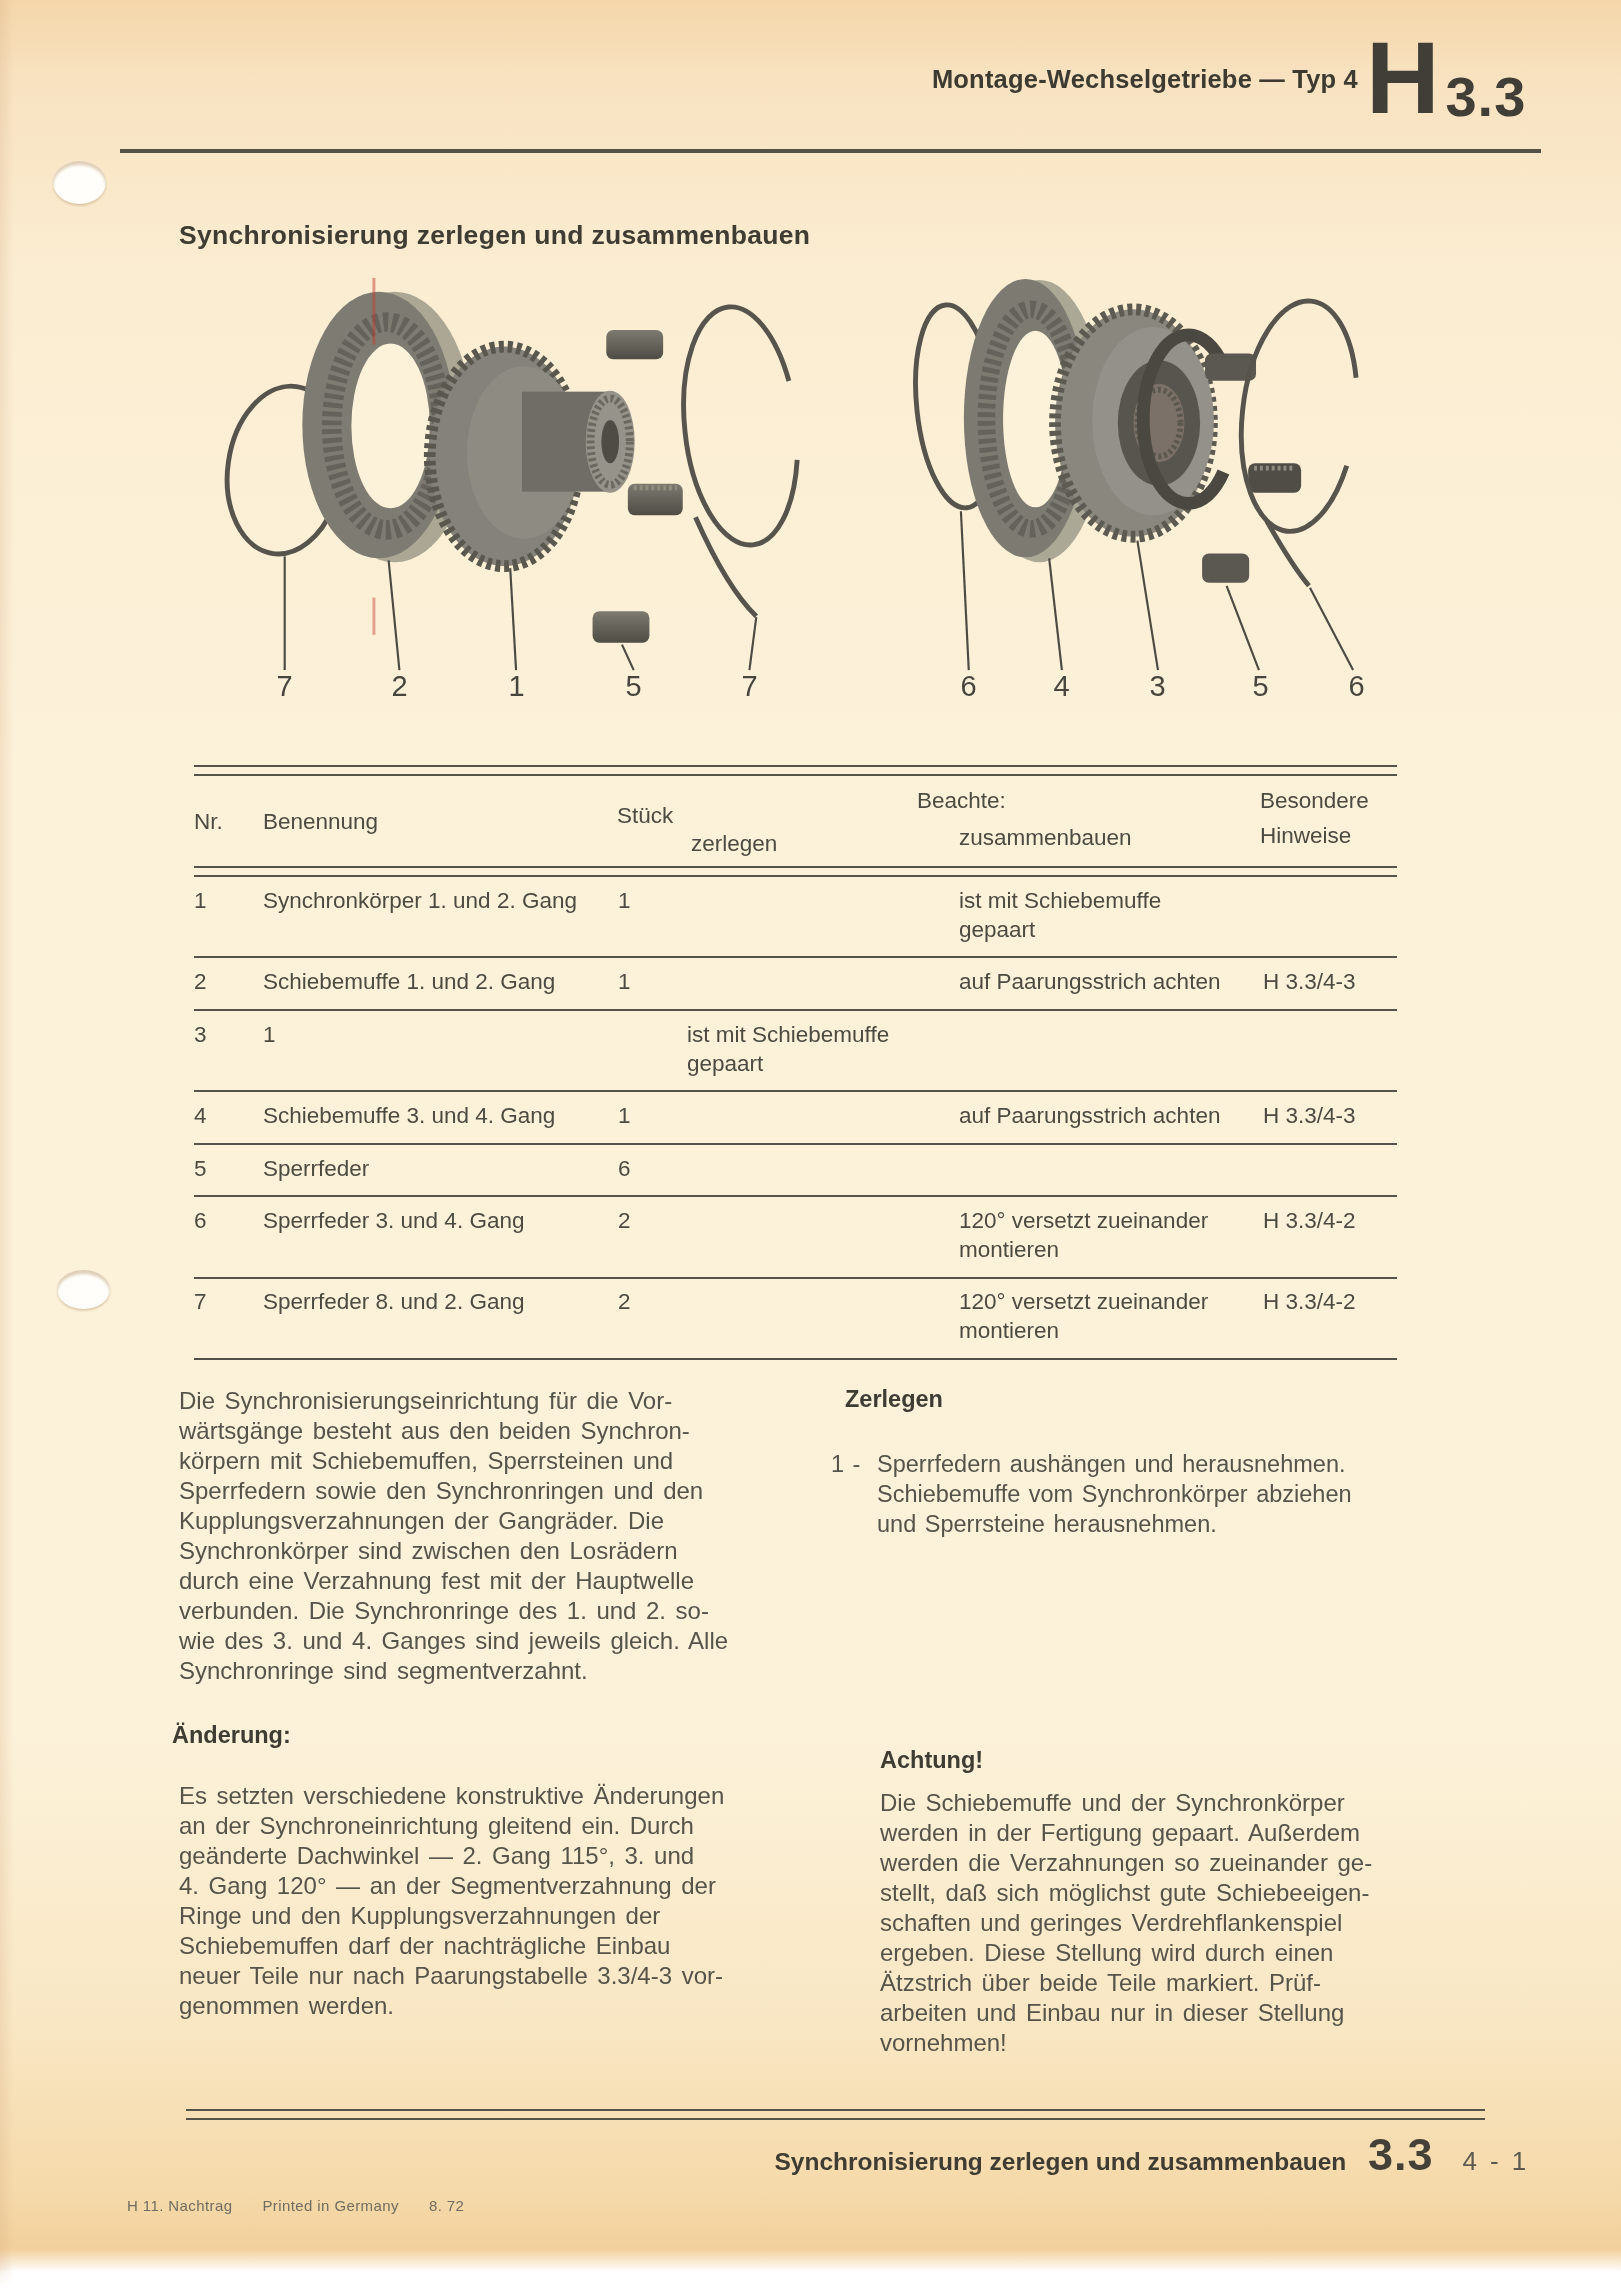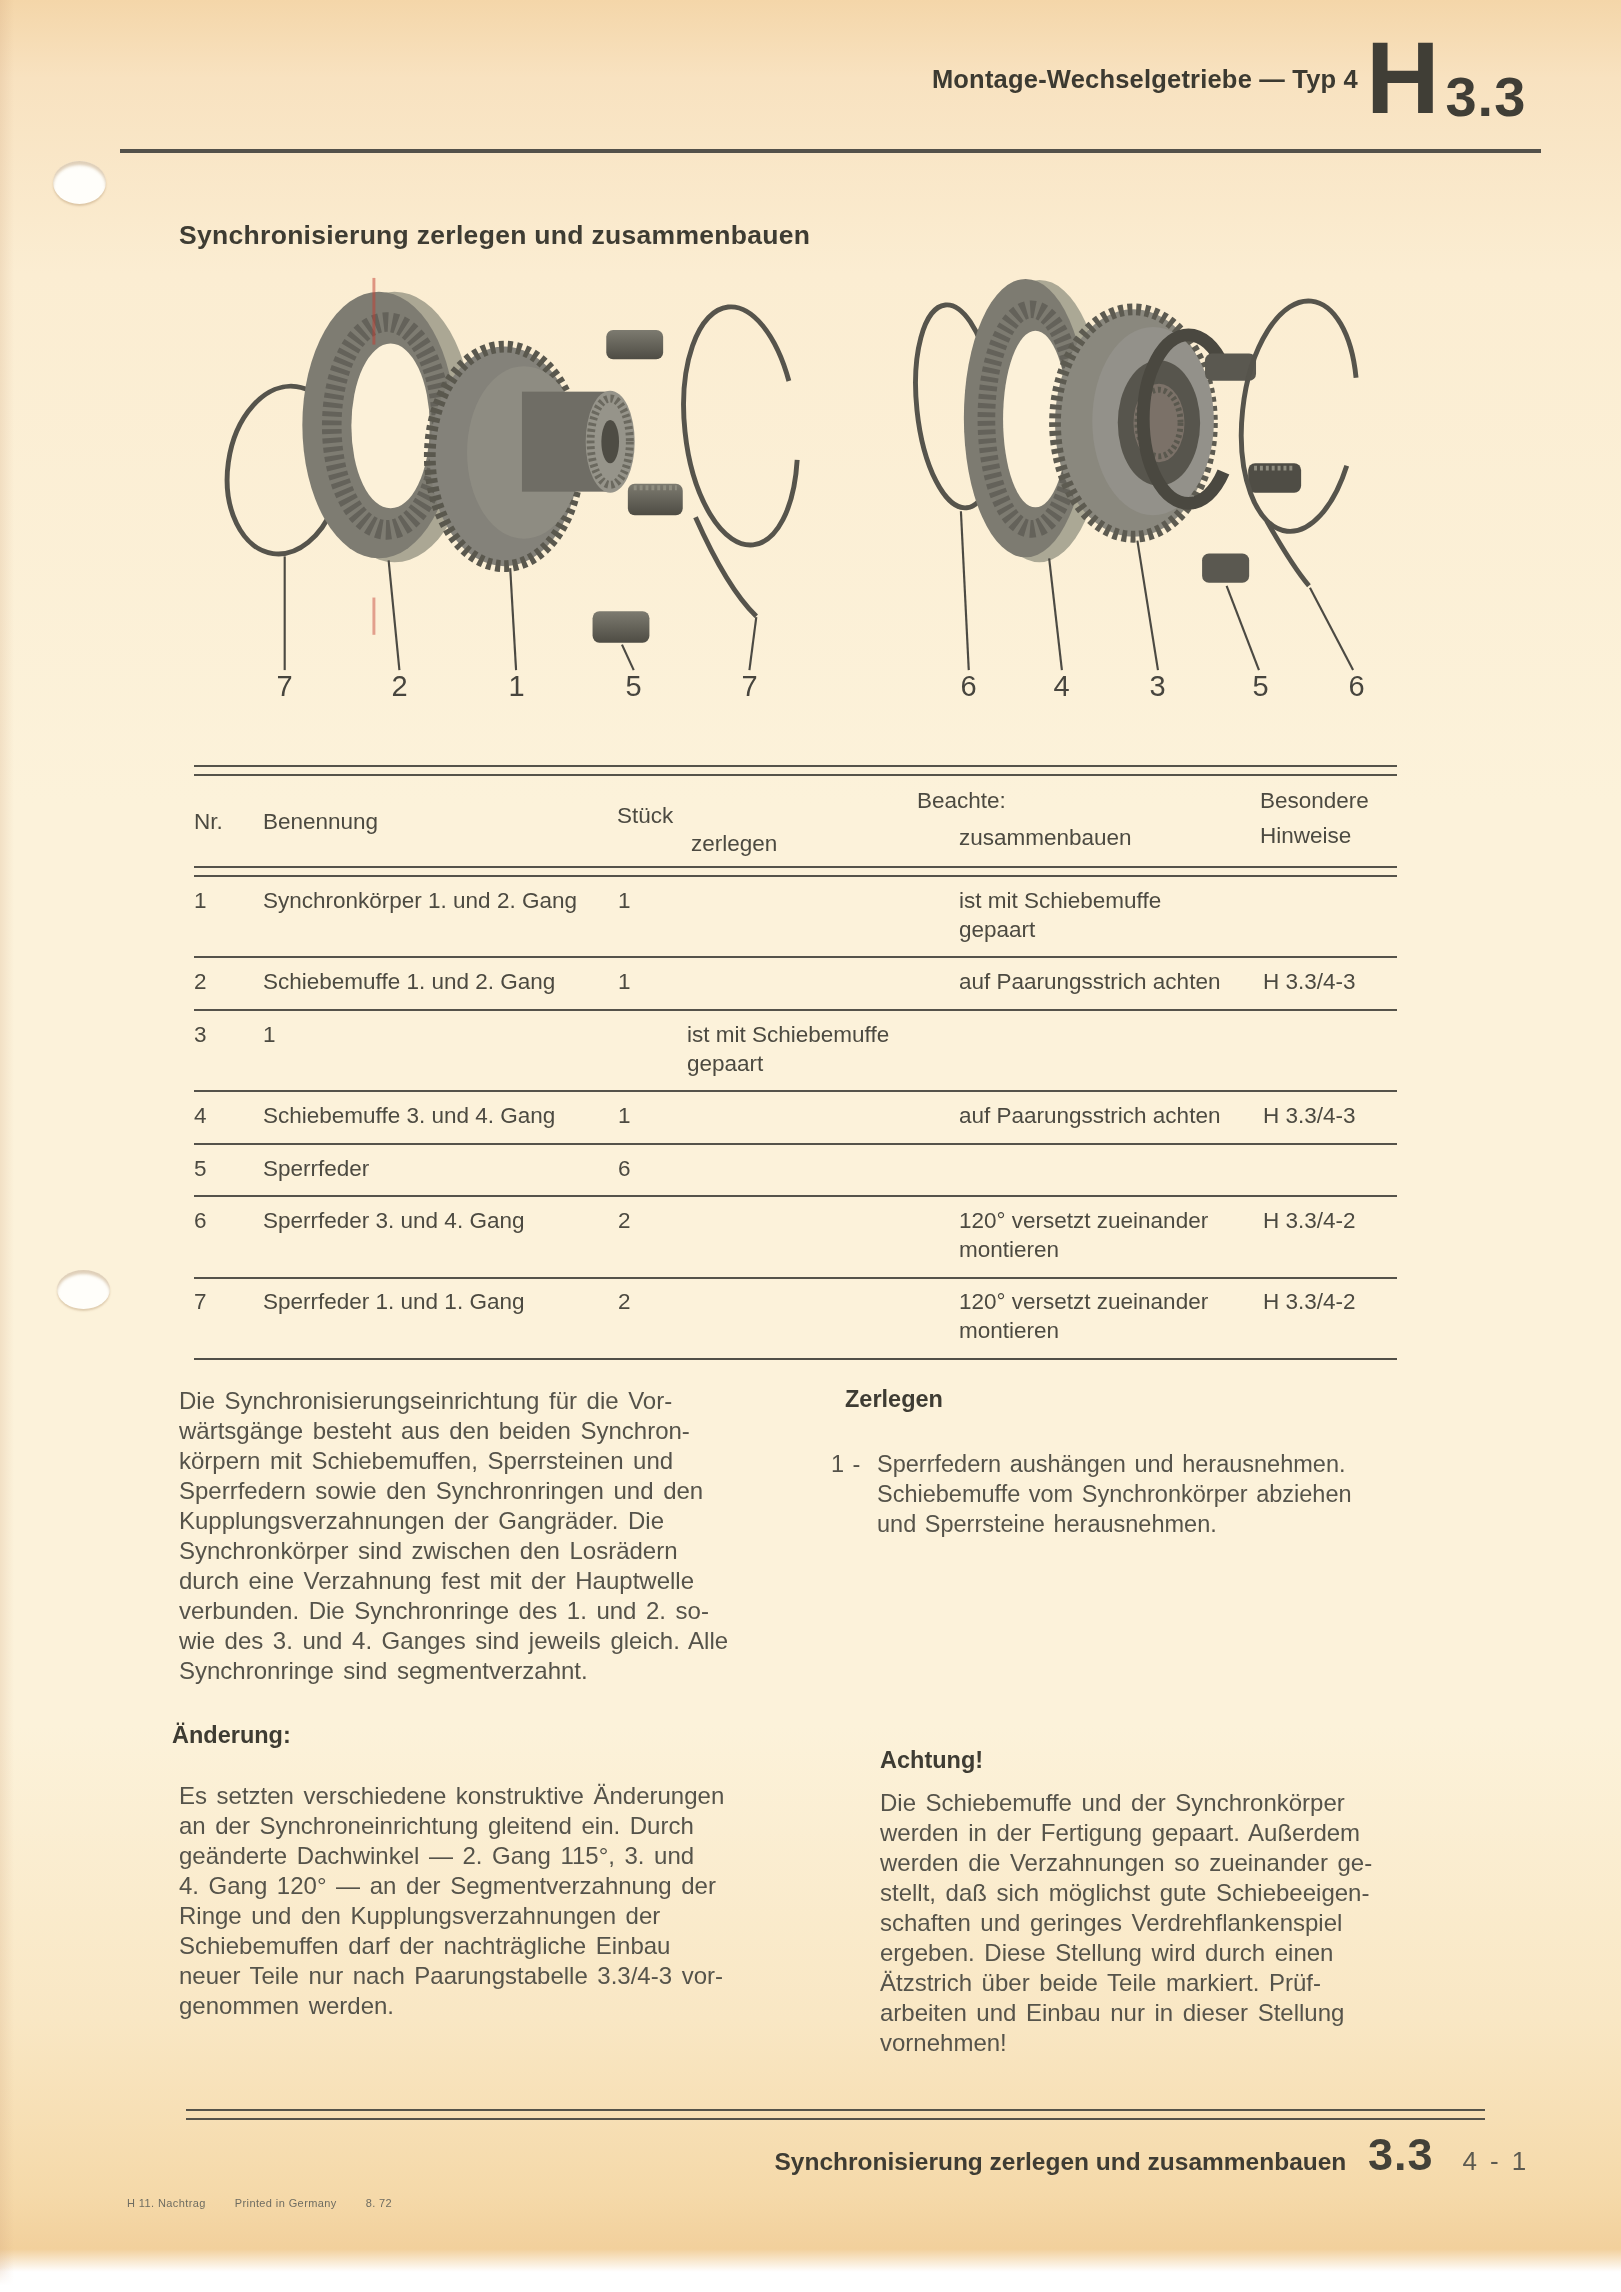--- a/index.html
+++ b/index.html
@@ -41,21 +41,21 @@
   .bhead{position:absolute;font-size:23.5px;font-weight:bold;color:#3e3c33;}
   .zitem{position:absolute;display:grid;grid-template-columns:46px auto;font-size:23.5px;line-height:30px;color:#55534a;word-spacing:2px;}
   
   .rule-footer{position:absolute;left:186px;top:2109px;width:1299px;height:6.9px;
     border-top:2px solid #55534a;border-bottom:2px solid #55534a;}
   .foot-right{position:absolute;left:490px;top:2129px;width:1039px;display:flex;
     justify-content:flex-end;align-items:baseline;}
   .foot-caption{font-size:24.5px;font-weight:bold;color:#3e3c33;}
   .foot-section{font-size:45px;font-weight:bold;color:#434138;margin-left:21.6px;letter-spacing:1px;}
   .foot-page{font-size:26px;color:#5c5a50;margin-left:29px;letter-spacing:2.9px;}
-  .imprint{position:absolute;left:127px;top:2197px;font-size:11px;color:#6f6d61;letter-spacing:0.4px;}
+  .imprint{position:absolute;left:127px;top:2197px;font-size:15px;color:#6f6d61;letter-spacing:0.4px;}
   .imprint span{margin-right:25.5px;}
 </style>
 </head>
 <body>
 
 <div class="page">
   <div class="edge-left"></div>
 
   <div class="hole" style="left:53px;top:161px;width:53px;height:43px;"></div>
   <div class="hole" style="left:57px;top:1270px;width:53px;height:39px;"></div>
@@ -215,21 +215,21 @@
       <span>6</span>
       <span>Sperrfeder 3. und 4. Gang</span>
       <span>2</span>
       <span class="ml"></span>
       <span class="ml">120° versetzt zueinander
 montieren</span>
       <span>H 3.3/4-2</span>
     </div>
     <div class="t-row">
       <span>7</span>
-      <span>Sperrfeder 1. und 1. Gang</span>
+      <span>Sperrfeder 8. und 2. Gang</span>
       <span>2</span>
       <span class="ml"></span>
       <span class="ml">120° versetzt zueinander
 montieren</span>
       <span>H 3.3/4-2</span>
     </div>
   </div>
 
   <div class="para ml" style="left:179px;top:1386px;width:627px;">Die Synchronisierungseinrichtung für die Vor-
 wärtsgänge besteht aus den beiden Synchron-

